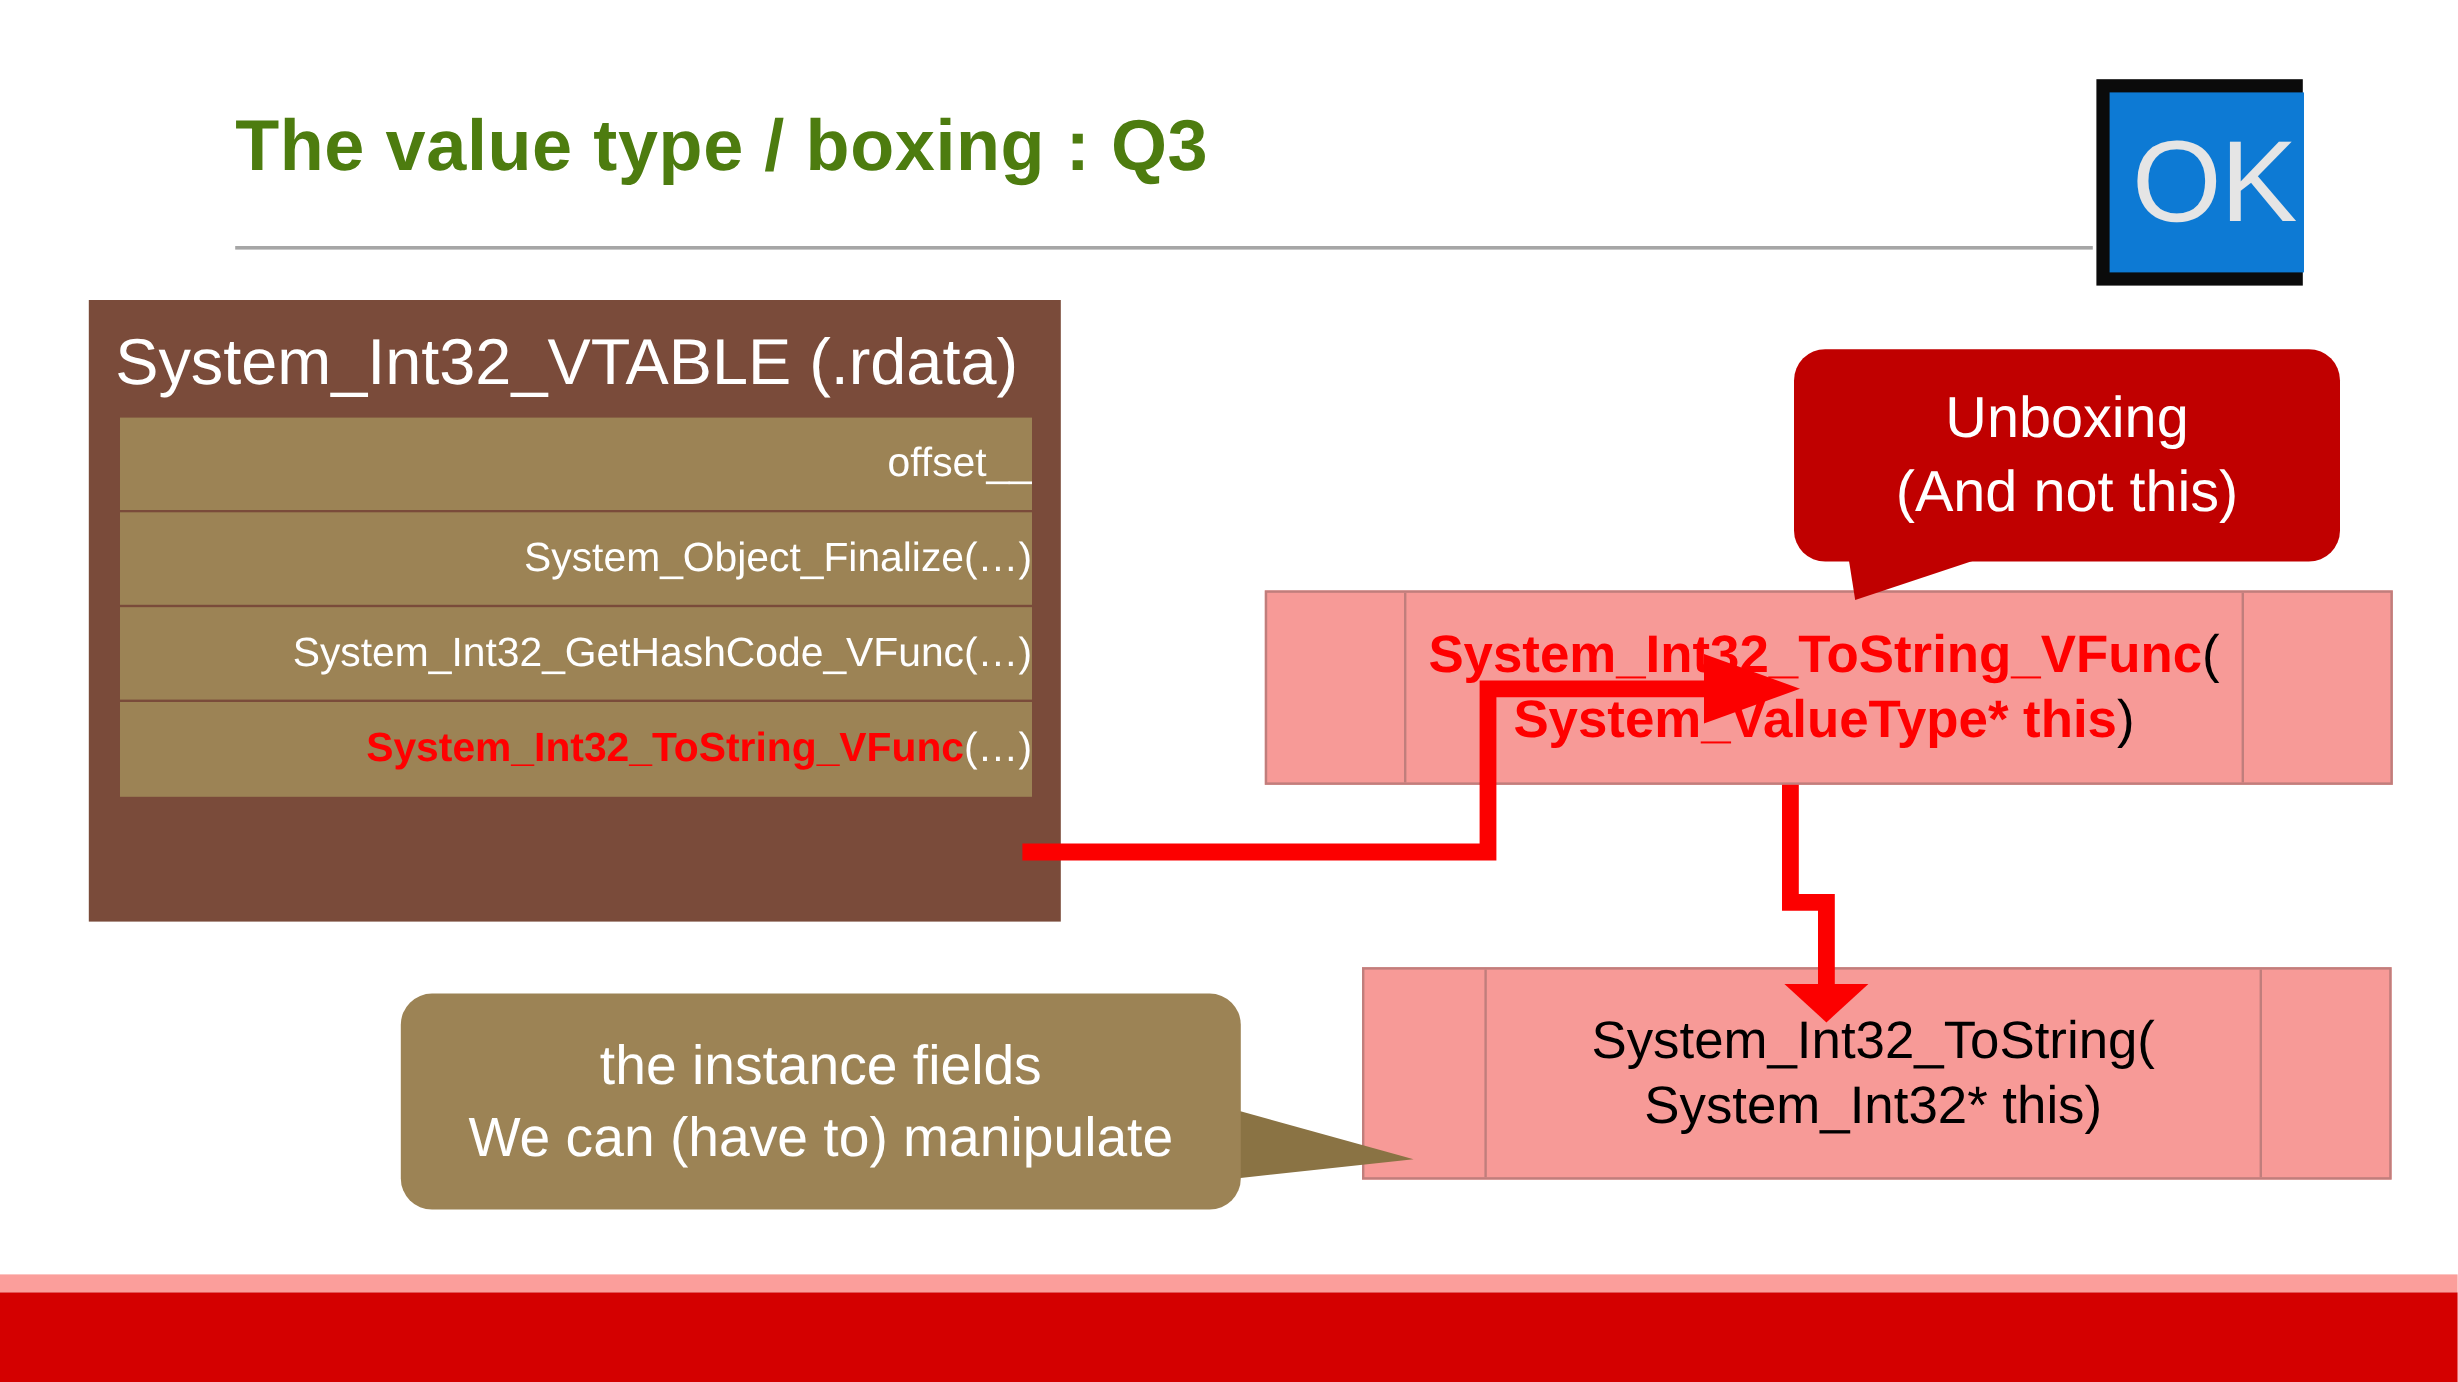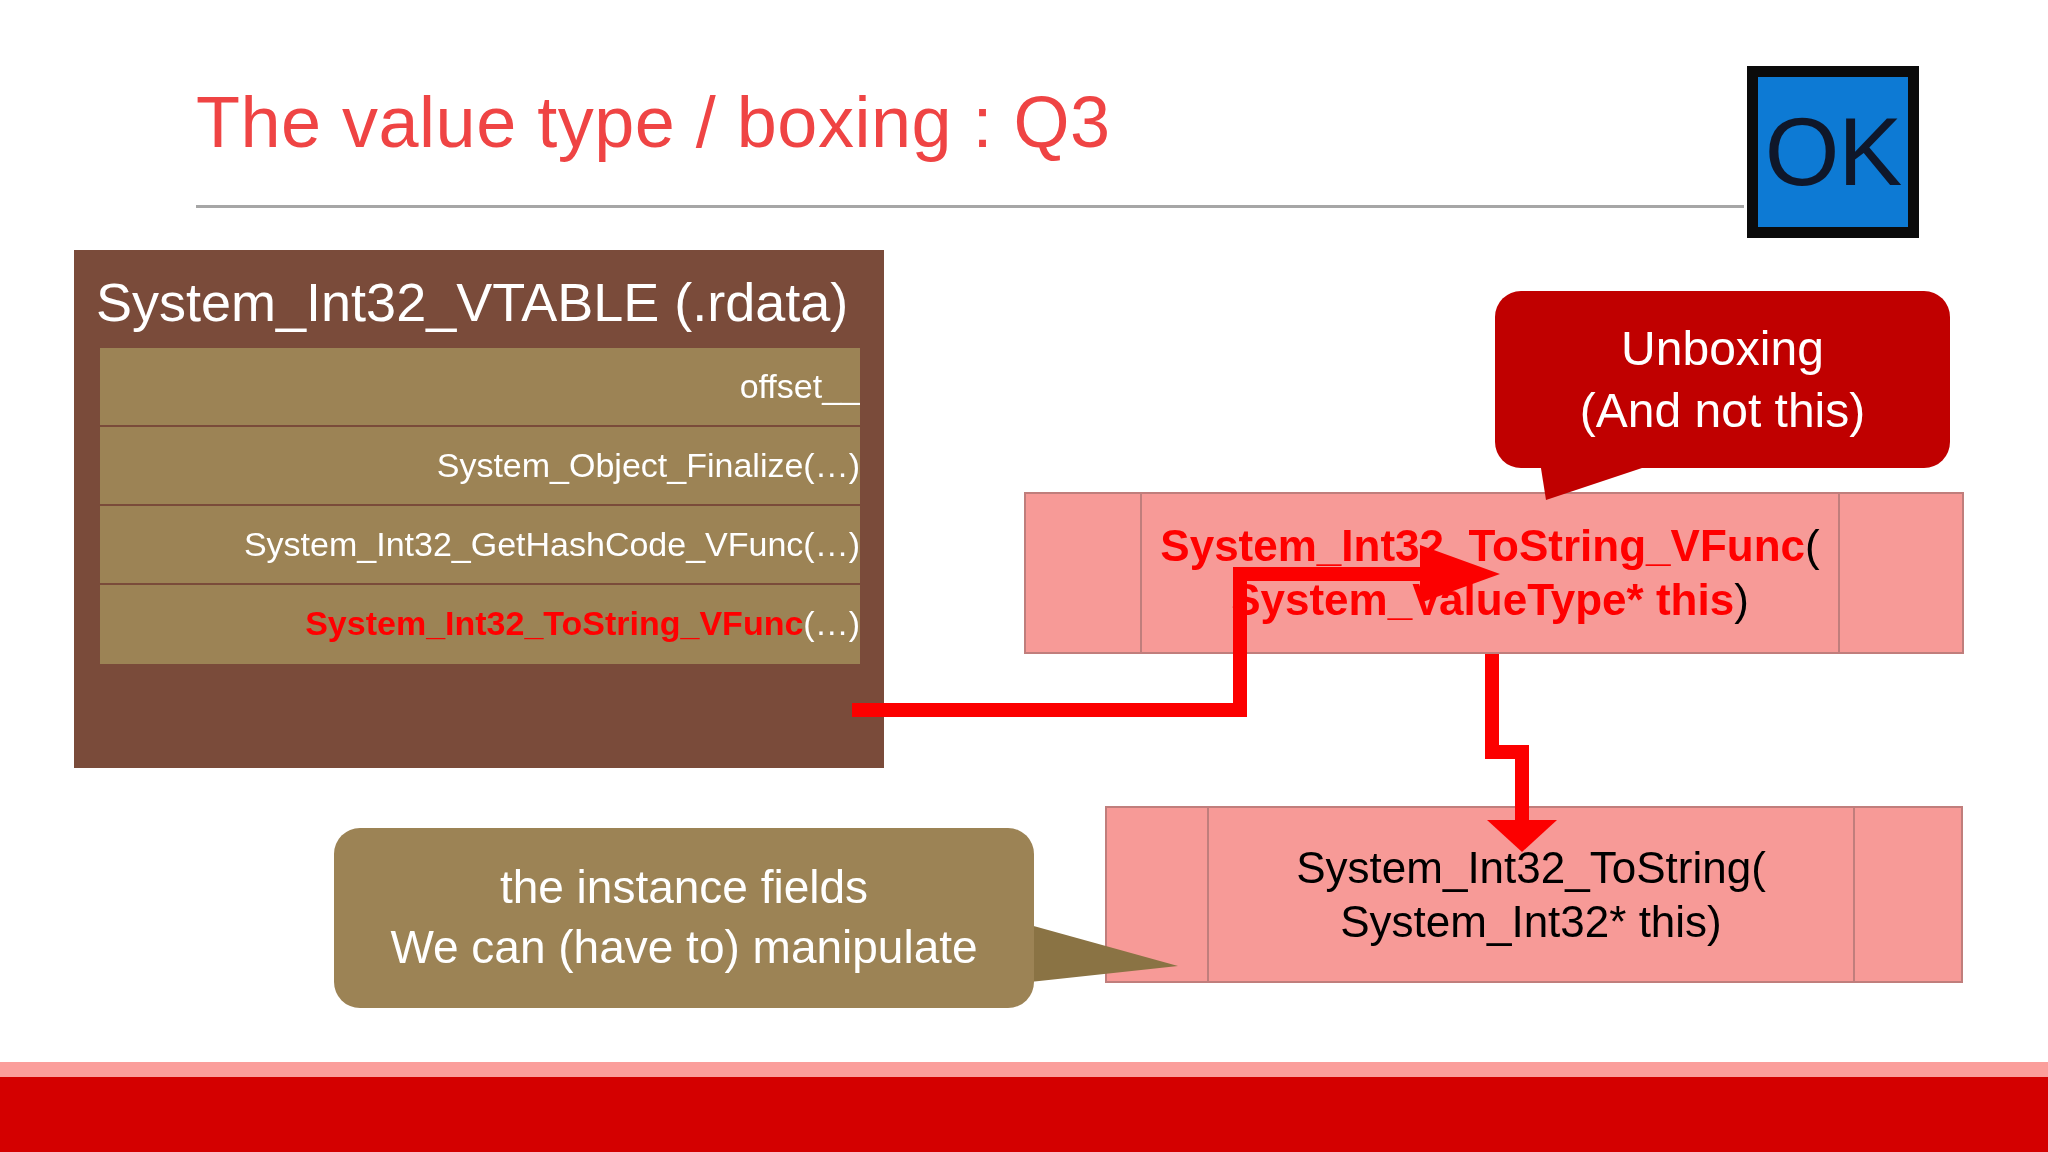--- a/index.html
+++ b/index.html
@@ -20,24 +20,24 @@
     background: #ffffff;
   }
 
   
   #title {
     position: absolute;
     left: 196px;
     top: 52px;
     width: 1500px;
     height: 140px;
-    font-size: 72px;
+    font-size: 60px;
     line-height: 140px;
-    color: #ef4444;
-    font-weight: 400;
+    color: #4d7c0f;
+    font-weight: 700;
     letter-spacing: 0.5px;
     white-space: nowrap;
   }
   #title-rule {
     position: absolute;
     left: 196px;
     top: 205px;
     width: 1548px;
     height: 3px;
     background: #a6a6a6;
@@ -51,26 +51,27 @@
     width: 172px;
     height: 172px;
     background: #0b0b0b;
     box-sizing: border-box;
     padding: 11px;
   }
   #ok-badge-inner {
     width: 100%;
     height: 100%;
     background: #0d7ad4;
-    color: #0f172a;
+    color: #e5e5e5;
     font-size: 96px;
     font-weight: 400;
     line-height: 150px;
     text-align: center;
     letter-spacing: -1px;
+    padding-left: 12px;
   }
 
   
   #vtable {
     position: absolute;
     left: 74px;
     top: 250px;
     width: 810px;
     height: 518px;
     background: #7a4b3a;
@@ -113,20 +114,21 @@
     font-weight: bold;
   }
 
   
   .pinkbox {
     position: absolute;
     display: flex;
     background: #f79a97;
     border: 2px solid #c07e7c;
     box-sizing: border-box;
+    margin-left: 30px;
   }
   .pink-cell {
     border-right: 2px solid #c07e7c;
     box-sizing: border-box;
   }
   .pink-cell:last-child { border-right: none; }
   .pink-main {
     flex: 1 1 auto;
     display: flex;
     align-items: center;

